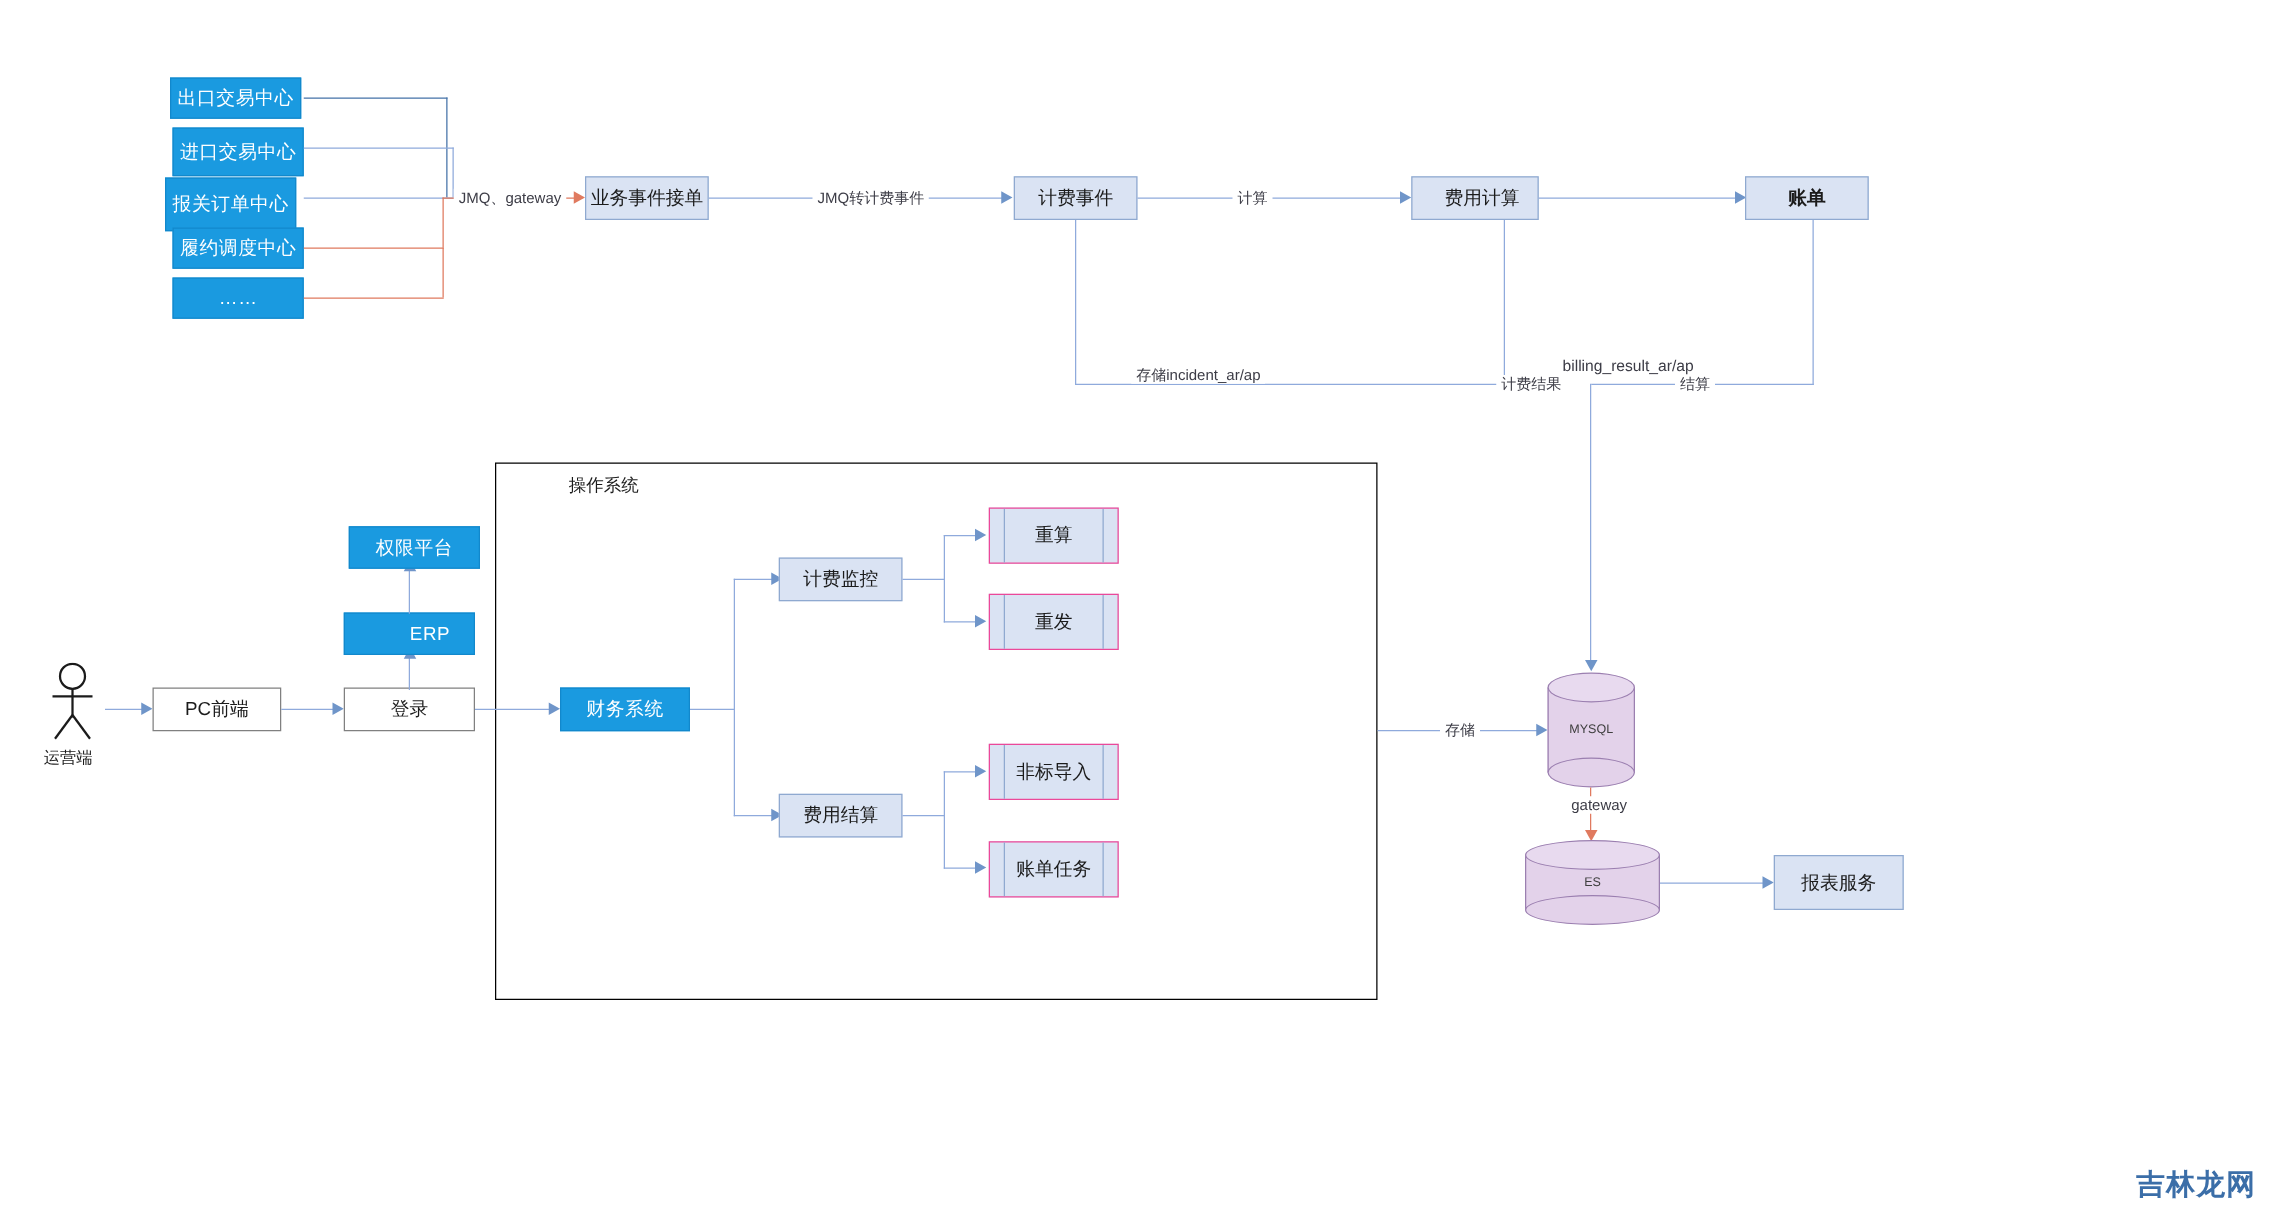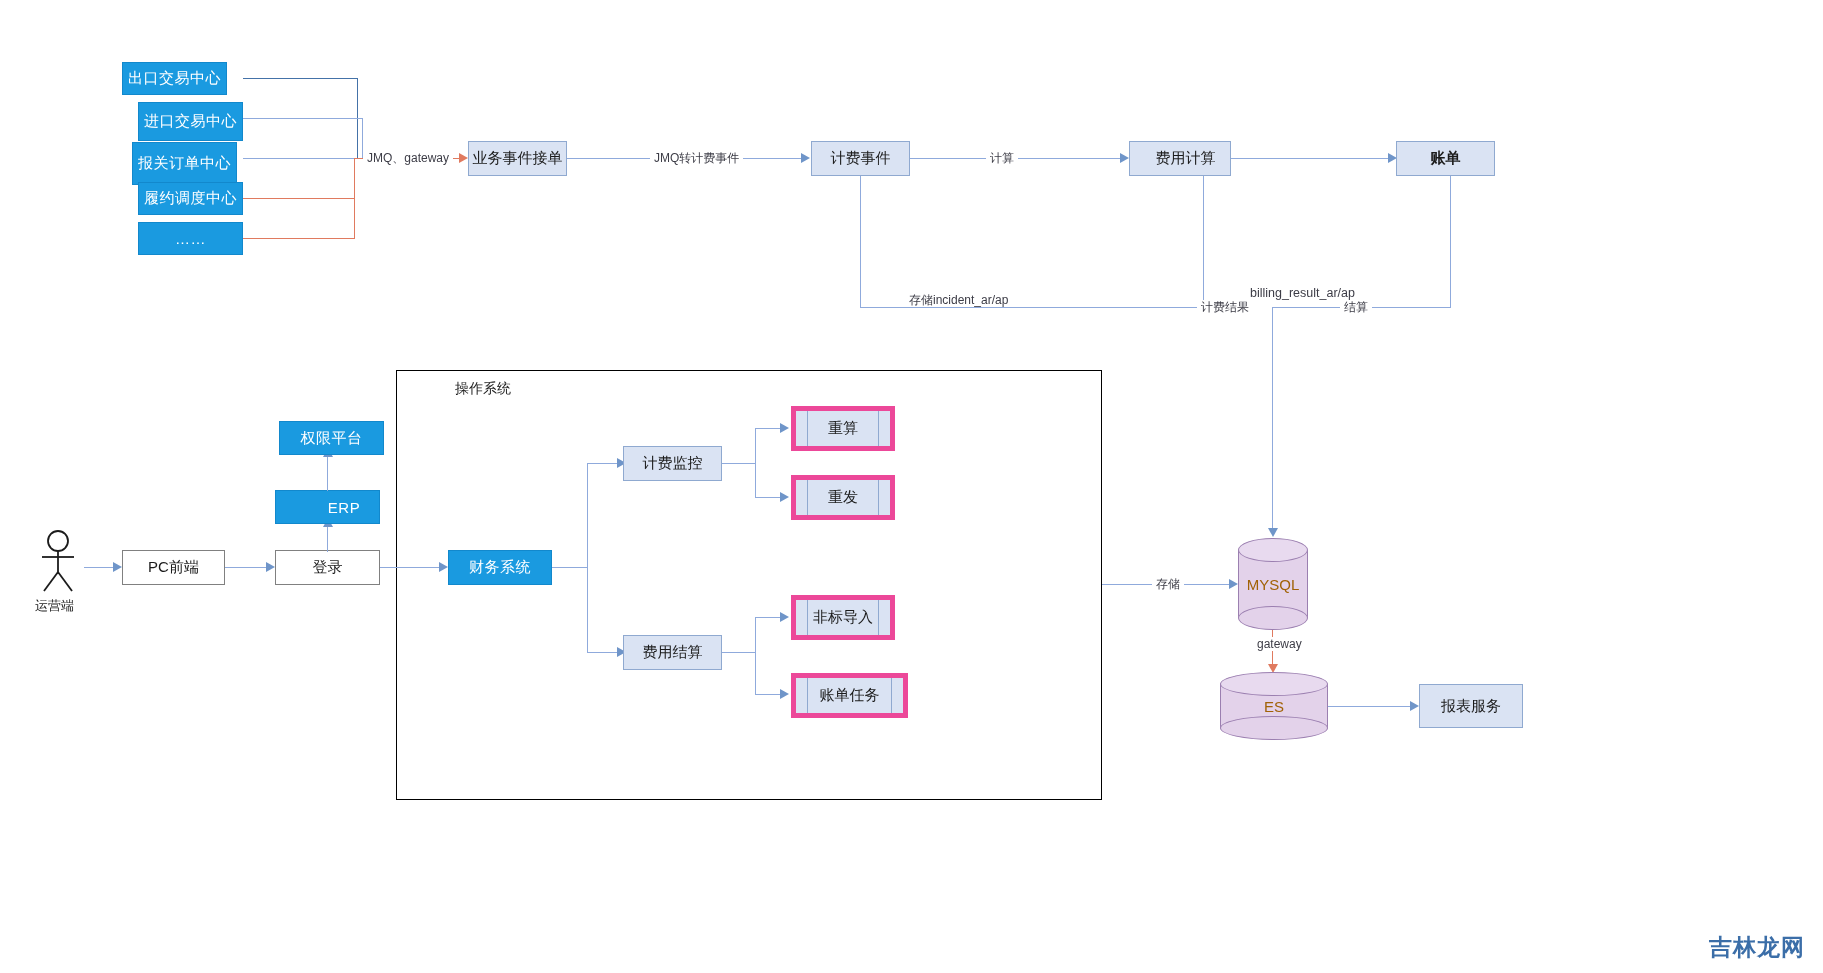--- a/index.html
+++ b/index.html
@@ -18,21 +18,21 @@
     background: #1a9ae0; border: 1px solid #1288cc; color: #ffffff;
     font-size: 15px; letter-spacing: .5px;
   }
   
   .lightblue {
     background: #dae3f3; border: 1px solid #8fa9d0; color: #1b1b1b; font-size: 15px;
   }
   
   .whitebox { background: #ffffff; border: 1.6px solid #808080; color: #1b1b1b; font-size: 15px; }
   
-  .component { background: #dae3f3; border: 5px solid #ec4899; color: #1b1b1b; font-size: 15px; }
+  .component { background: #dae3f3; border: 1px solid #ec4899; color: #1b1b1b; font-size: 15px; }
   .component::before, .component::after {
     content: ""; position: absolute; top: 0; bottom: 0; width: 0; border-left: 1px solid #8fa9d0;
   }
   .component::before { left: 11px; }
   .component::after  { right: 11px; }
 
   .container-box { position: absolute; border: 1.6px solid #000; background: transparent; }
   .container-label { position: absolute; font-size: 14px; color: #1b1b1b; }
 
   
@@ -68,34 +68,34 @@
   .cyl .top {
     position: absolute; left: 0; right: 0; top: 0; height: 24px;
     background: #e8daef; border: 1.4px solid #9b7fb0; border-radius: 50%;
   }
   .cyl .bot {
     position: absolute; left: 0; right: 0; bottom: 0; height: 24px;
     background: #e3d2ea; border: 1.4px solid #9b7fb0; border-radius: 50%;
   }
   .cyl .cap {
     position: absolute; left: 0; right: 0; top: 50%; transform: translateY(-50%);
-    text-align: center; font-size: 15px; color: #a16207; z-index: 3;
+    text-align: center; font-size: 10px; color: #404040; z-index: 3;
   }
 
   .watermark {
     position: absolute; right: 18px; bottom: 10px;
     font-size: 23px; color: #3b6ea8; font-weight: bold; letter-spacing: 1px;
   }
 </style>
 </head>
 <body>
 
 <div id="canvas">
 
-  <div class="node blue-solid" style="left:122px; top:62px; width:105px; height:33px;">
+  <div class="node blue-solid" style="left:136px; top:62px; width:105px; height:33px;">
     <span>出口交易中心</span>
   </div>
   <div class="node blue-solid" style="left:138px; top:102px; width:105px; height:39px;">
     <span>进口交易中心</span>
   </div>
   <div class="node blue-solid" style="left:120px; top:142px; width:105px; height:43px;margin-left:12px;">
     <span>报关订单中心</span>
   </div>
   <div class="node blue-solid" style="left:138px; top:182px; width:105px; height:33px;">
     <span>履约调度中心</span>
@@ -247,21 +247,21 @@
   <div class="edge h" style="left:722px; top:652px; width:34px;"></div>
   <div class="edge v" style="left:755px; top:617px; height:78px;"></div>
   <div class="edge h" style="left:755px; top:617px; width:30px;"></div>
   <div class="arrow right" style="left:780px; top:612px;"></div>
   <div class="edge h" style="left:755px; top:694px; width:30px;"></div>
   <div class="arrow right" style="left:780px; top:689px;"></div>
 
   <div class="node component" style="left:791px; top:595px; width:104px; height:45px;">
     <span>非标导入</span>
   </div>
-  <div class="node component" style="left:791px; top:673px; width:117px; height:45px;align-items:center;">
+  <div class="node component" style="left:791px; top:673px; width:104px; height:45px;align-items:center;">
     <span>账单任务</span>
   </div>
 
   <div class="edge h" style="left:1102px; top:584px; width:133px;"></div>
   <div class="arrow right" style="left:1229px; top:579px;"></div>
   <div class="elabel" style="left:1152px; top:577px;">存储</div>
 
   <div class="cyl" style="left:1238px; top:538px; width:70px; height:92px;">
     <div class="body"></div>
     <div class="bot"></div>

